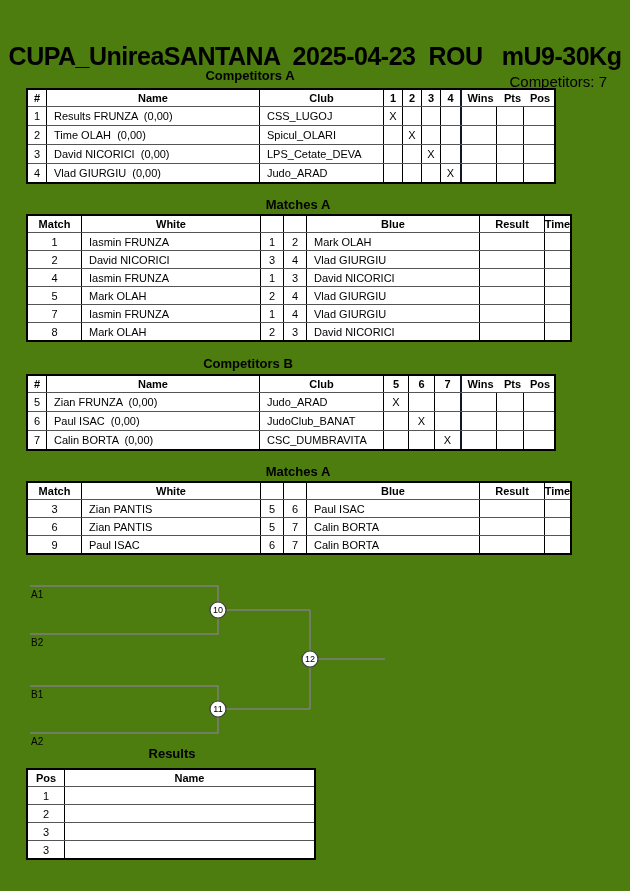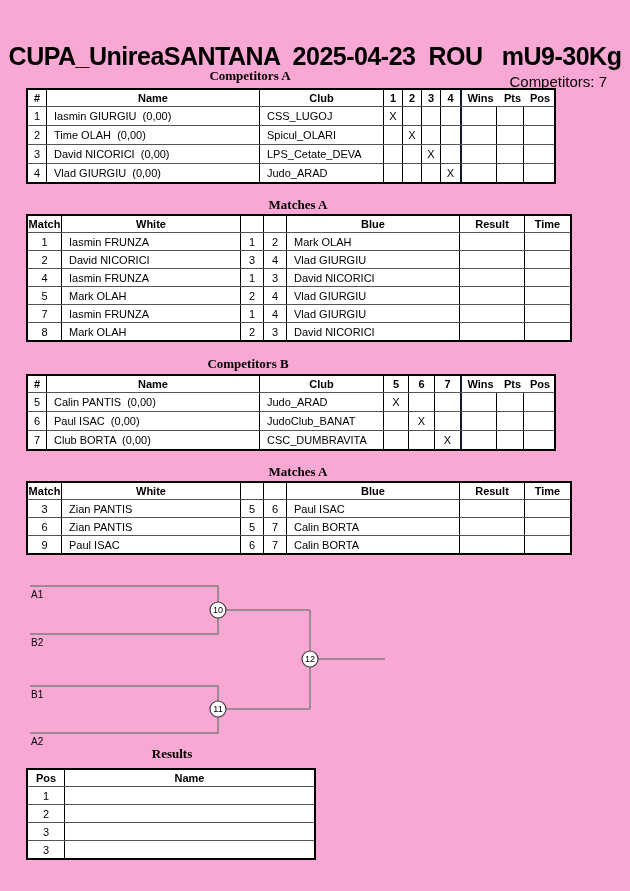--- a/index.html
+++ b/index.html
@@ -1,21 +1,21 @@
 <!DOCTYPE html>
 <html><head>
 <meta charset="utf-8">
 <style>
   html,body{margin:0;padding:0;background:#fff;}
-  .page{position:relative;width:630px;height:891px;background:#f9a8d4;overflow:hidden;
+  .page{position:relative;width:630px;height:891px;background:#4d7c0f;overflow:hidden;
         font-family:"Liberation Sans","DejaVu Sans",sans-serif;color:#000;text-align:right;}
   .abs{position:absolute;}
   .title{position:absolute;left:315px;top:42px;transform:translateX(-50%);
          font-size:25px;font-weight:bold;white-space:pre;letter-spacing:-0.5px;}
-  .heading{position:absolute;transform:translateX(-50%);font-size:13px;font-weight:bold;white-space:pre;font-family:Liberation Serif, serif;}
+  .heading{position:absolute;transform:translateX(-50%);font-size:13px;font-weight:bold;white-space:pre;}
   .count{position:absolute;right:23px;top:73px;font-size:15px;}
   .tbl{position:absolute;border:2px solid #000;box-sizing:border-box;background:#fff;}
   .row{display:flex;height:19px;box-sizing:border-box;}
   .row + .row{border-top:1px solid #555;}
   .row.head{height:16px;}
   .row.h18{height:18px;}
   .cell{box-sizing:border-box;height:100%;display:flex;align-items:center;justify-content:center;
         border-right:1px solid #000;font-size:11px;overflow:hidden;white-space:pre;}
   .cell:last-child{border-right:none;}
   .cell.L{justify-content:flex-start;padding-left:7px;}
@@ -23,21 +23,21 @@
   .noR{border-right:none;}
   .sepL{border-left:2px solid #0f172a;}
   
   .ca0{width:19px}.ca1{width:213px}.ca2{width:124px}.ca3{width:19px}
   .cb3{width:25px}.cb4{width:26px}
   .cw{width:37px}.cp{width:27px}.co{flex:1}
   .cgrp{flex:1;display:flex;padding:0;}
   .cgrp span{display:flex;align-items:center;justify-content:center;}
   .gw{width:37px}.gp{width:27px}.go{flex:1}
   
-  .m0{width:34px}.m1{width:179px}.m2{width:23px}.m3{width:23px}.m4{width:173px}.m5{width:65px}.m6{flex:1}
+  .m0{width:54px}.m1{width:179px}.m2{width:23px}.m3{width:23px}.m4{width:173px}.m5{width:65px}.m6{flex:1}
   
   .r0{width:37px}.r1{flex:1}
 </style>
 </head>
 <body>
 
 <div class="page">
 
   <div class="title">CUPA_UnireaSANTANA  2025-04-23  ROU   mU9-30Kg</div>
   <div class="heading" style="left:250px;top:68px">Competitors A</div>
@@ -49,21 +49,21 @@
       <div class="cell ca1">Name</div>
       <div class="cell ca2">Club</div>
       <div class="cell ca3">1</div>
       <div class="cell ca3">2</div>
       <div class="cell ca3">3</div>
       <div class="cell ca3 noR">4</div>
       <div class="cell cgrp sepL"><span class="gw">Wins</span><span class="gp">Pts</span><span class="go">Pos</span></div>
     </div>
     <div class="row">
       <div class="cell ca0">1</div>
-      <div class="cell ca1 L">Iasmin GIURGIU  (0,00)</div>
+      <div class="cell ca1 L">Results FRUNZA  (0,00)</div>
       <div class="cell ca2 L">CSS_LUGOJ</div>
       <div class="cell ca3">X</div>
       <div class="cell ca3"></div>
       <div class="cell ca3"></div>
       <div class="cell ca3 noR"></div>
       <div class="cell cw sepL"></div>
       <div class="cell cp"></div>
       <div class="cell co"></div>
     </div>
     <div class="row">
@@ -179,21 +179,21 @@
       <div class="cell ca0">#</div>
       <div class="cell ca1">Name</div>
       <div class="cell ca2">Club</div>
       <div class="cell cb3">5</div>
       <div class="cell cb4">6</div>
       <div class="cell cb3 noR">7</div>
       <div class="cell cgrp sepL"><span class="gw">Wins</span><span class="gp">Pts</span><span class="go">Pos</span></div>
     </div>
     <div class="row">
       <div class="cell ca0">5</div>
-      <div class="cell ca1 L">Calin PANTIS  (0,00)</div>
+      <div class="cell ca1 L">Zian FRUNZA  (0,00)</div>
       <div class="cell ca2 L">Judo_ARAD</div>
       <div class="cell cb3">X</div>
       <div class="cell cb4"></div>
       <div class="cell cb3 noR"></div>
       <div class="cell cw sepL"></div>
       <div class="cell cp"></div>
       <div class="cell co"></div>
     </div>
     <div class="row">
       <div class="cell ca0">6</div>
@@ -201,21 +201,21 @@
       <div class="cell ca2 L">JudoClub_BANAT</div>
       <div class="cell cb3"></div>
       <div class="cell cb4">X</div>
       <div class="cell cb3 noR"></div>
       <div class="cell cw sepL"></div>
       <div class="cell cp"></div>
       <div class="cell co"></div>
     </div>
     <div class="row">
       <div class="cell ca0">7</div>
-      <div class="cell ca1 L">Club BORTA  (0,00)</div>
+      <div class="cell ca1 L">Calin BORTA  (0,00)</div>
       <div class="cell ca2 L">CSC_DUMBRAVITA</div>
       <div class="cell cb3"></div>
       <div class="cell cb4"></div>
       <div class="cell cb3 noR">X</div>
       <div class="cell cw sepL"></div>
       <div class="cell cp"></div>
       <div class="cell co"></div>
     </div>
   </div>
 

